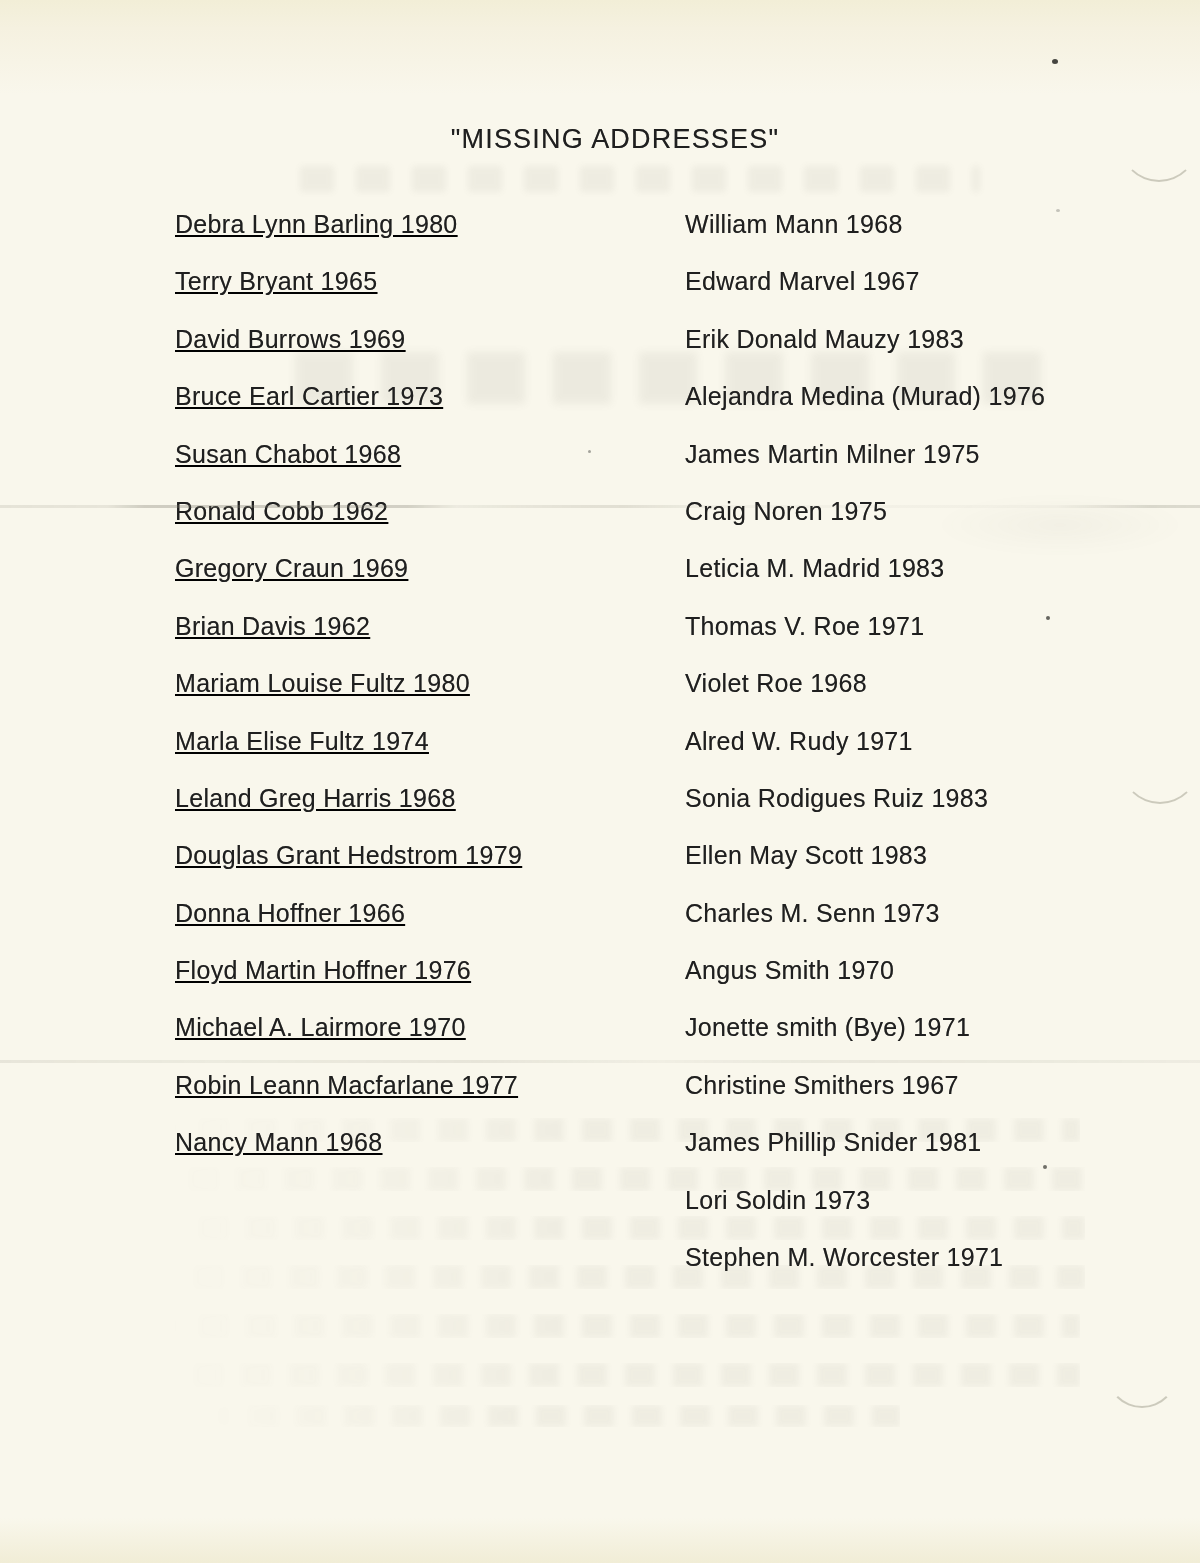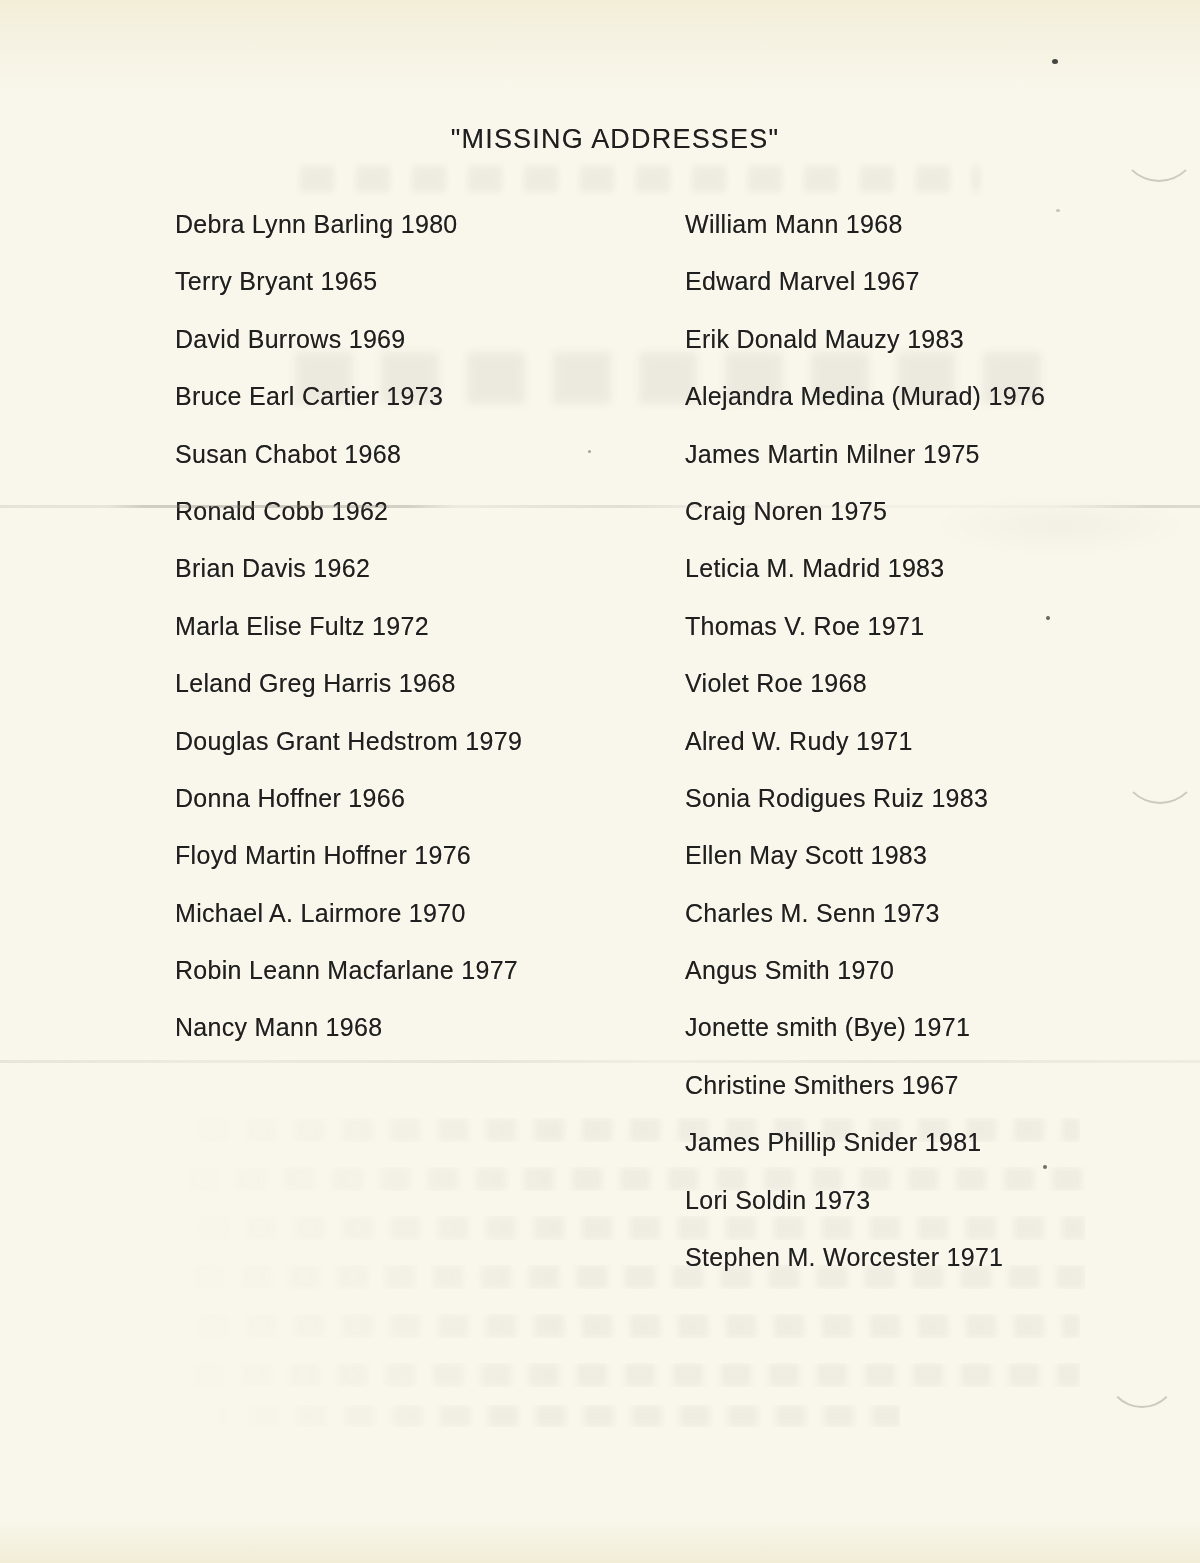--- a/index.html
+++ b/index.html
@@ -39,21 +39,21 @@
     color:var(--ink);
     text-shadow:0 0 .6px rgba(20,20,20,.55);
     white-space:nowrap;
   }
 
   .col{
     position:absolute;
     top:196px;
     width:520px;
   }
-  .col-left{left:175px;}
+  .col-left{left:175px;text-decoration:underline;}
   .col-right{left:685px;}
   .row{
     height:57.4px;
     line-height:57.4px;
     font-size:25px;
     color:var(--ink);
     letter-spacing:.3px;
     text-shadow:0 0 .6px rgba(20,20,20,.5);
     white-space:nowrap;
   }
@@ -155,22 +155,24 @@
 
   <h1 class="title">"MISSING ADDRESSES"</h1>
 
   <div class="col col-left">
     <div class="row">Debra Lynn Barling 1980</div>
     <div class="row">Terry Bryant 1965</div>
     <div class="row">David Burrows 1969</div>
     <div class="row">Bruce Earl Cartier 1973</div>
     <div class="row">Susan Chabot 1968</div>
     <div class="row">Ronald Cobb 1962</div>
+    <div class="row">Gregory Craun 1969</div>
     <div class="row">Brian Davis 1962</div>
-    <div class="row">Marla Elise Fultz 1972</div>
+    <div class="row">Mariam Louise Fultz 1980</div>
+    <div class="row">Marla Elise Fultz 1974</div>
     <div class="row">Leland Greg Harris 1968</div>
     <div class="row">Douglas Grant Hedstrom 1979</div>
     <div class="row">Donna Hoffner 1966</div>
     <div class="row">Floyd Martin Hoffner 1976</div>
     <div class="row">Michael A. Lairmore 1970</div>
     <div class="row">Robin Leann Macfarlane 1977</div>
     <div class="row">Nancy Mann 1968</div>
   </div>
 
   <div class="col col-right">

